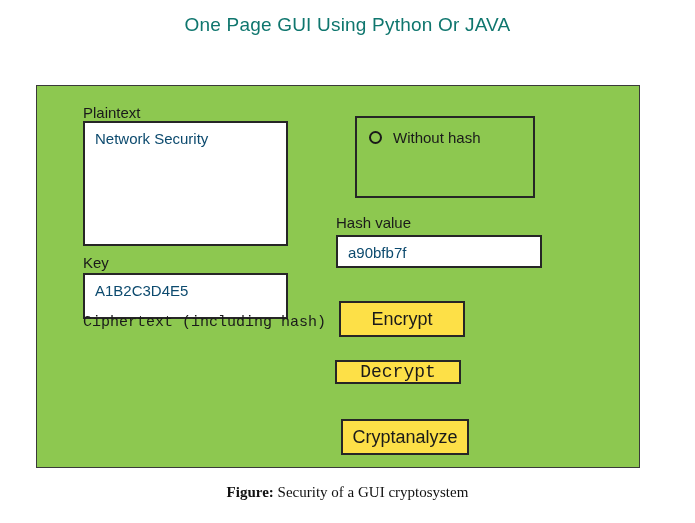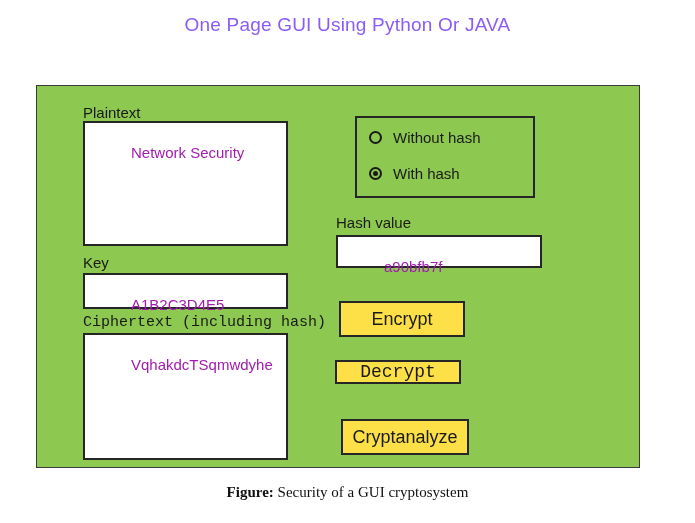--- a/index.html
+++ b/index.html
@@ -14,21 +14,21 @@
     font-family: "Liberation Sans", sans-serif;
     overflow: hidden;
   }
 
   #figure-title {
     position: absolute;
     left: 0;
     top: 14px;
     width: 695px;
     text-align: center;
-    color: #8b5cf6;
+    color: #0f766e;
     font-size: 19px;
     font-family: "Liberation Sans", sans-serif;
     letter-spacing: 0.2px;
     white-space: nowrap;
   }
 
   #gui-panel {
     position: absolute;
     left: 36px;
     top: 85px;
@@ -50,34 +50,33 @@
   .text-box {
     position: absolute;
     background: #ffffff;
     border: 2px solid #262626;
     box-sizing: border-box;
   }
 
   .box-value {
     position: absolute;
     left: 10px;
-    top: 21px;
-    color: #a21caf;
+    top: 7px;
+    color: #0c4a6e;
     font-size: 15px;
     font-family: "Liberation Sans", sans-serif;
     white-space: nowrap;
-    margin-left: 36px;
   }
 
   
   #plaintext-label { left: 46px; top: 18px; }
   #plaintext-box   { left: 46px; top: 35px; width: 205px; height: 125px; }
 
   #key-label { left: 46px; top: 168px; }
-  #key-box   { left: 46px; top: 187px; width: 205px; height: 36px; }
+  #key-box   { left: 46px; top: 187px; width: 205px; height: 46px; }
 
   #ciphertext-label { left: 46px; top: 228px; font-family: Liberation Mono, monospace; }
   #ciphertext-box   { left: 46px; top: 247px; width: 205px; height: 127px; }
 
   
   #hash-mode-group {
     position: absolute;
     left: 318px;
     top: 30px;
     width: 180px;
@@ -167,32 +166,25 @@
   <div class="text-box" id="plaintext-box">
     <div class="box-value">Network Security</div>
   </div>
 
   <div class="field-label" id="key-label">Key</div>
   <div class="text-box" id="key-box">
     <div class="box-value">A1B2C3D4E5</div>
   </div>
 
   <div class="field-label" id="ciphertext-label">Ciphertext (including hash)</div>
-  <div class="text-box" id="ciphertext-box">
-    <div class="box-value">VqhakdcTSqmwdyhe</div>
-  </div>
 
   <div id="hash-mode-group">
     <div class="radio-row" id="radio-row-without">
       <span class="radio-mark"></span>
       <span class="radio-label">Without hash</span>
-    </div>
-    <div class="radio-row" id="radio-row-with">
-      <span class="radio-mark checked"></span>
-      <span class="radio-label">With hash</span>
     </div>
   </div>
 
   <div class="field-label" id="hash-value-label">Hash value</div>
   <div class="text-box" id="hash-value-box">
     <div class="box-value">a90bfb7f</div>
   </div>
 
   <div class="action-button" id="encrypt-button">Encrypt</div>
   <div class="action-button" id="decrypt-button">Decrypt</div>

